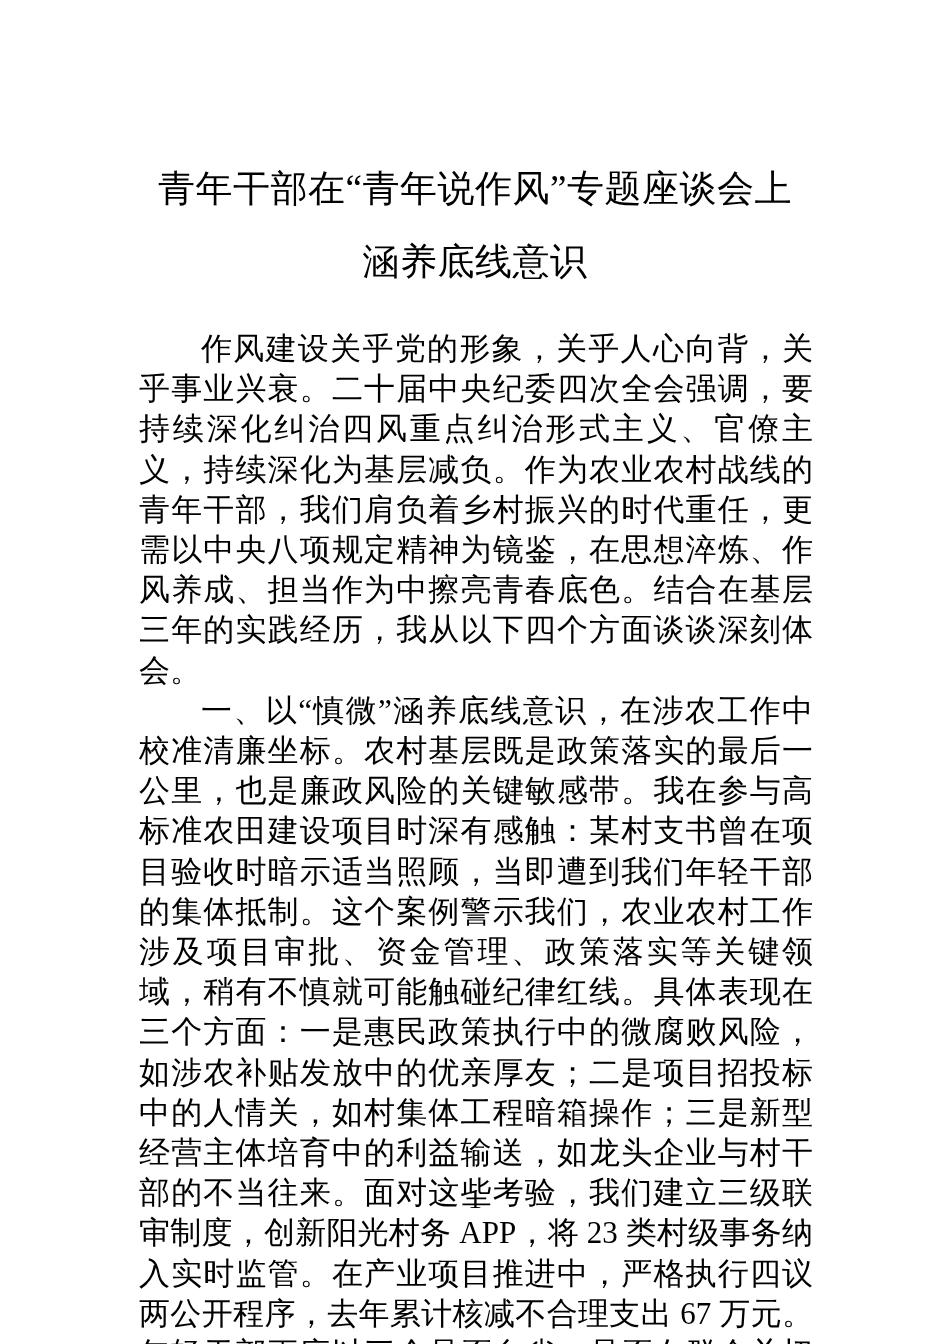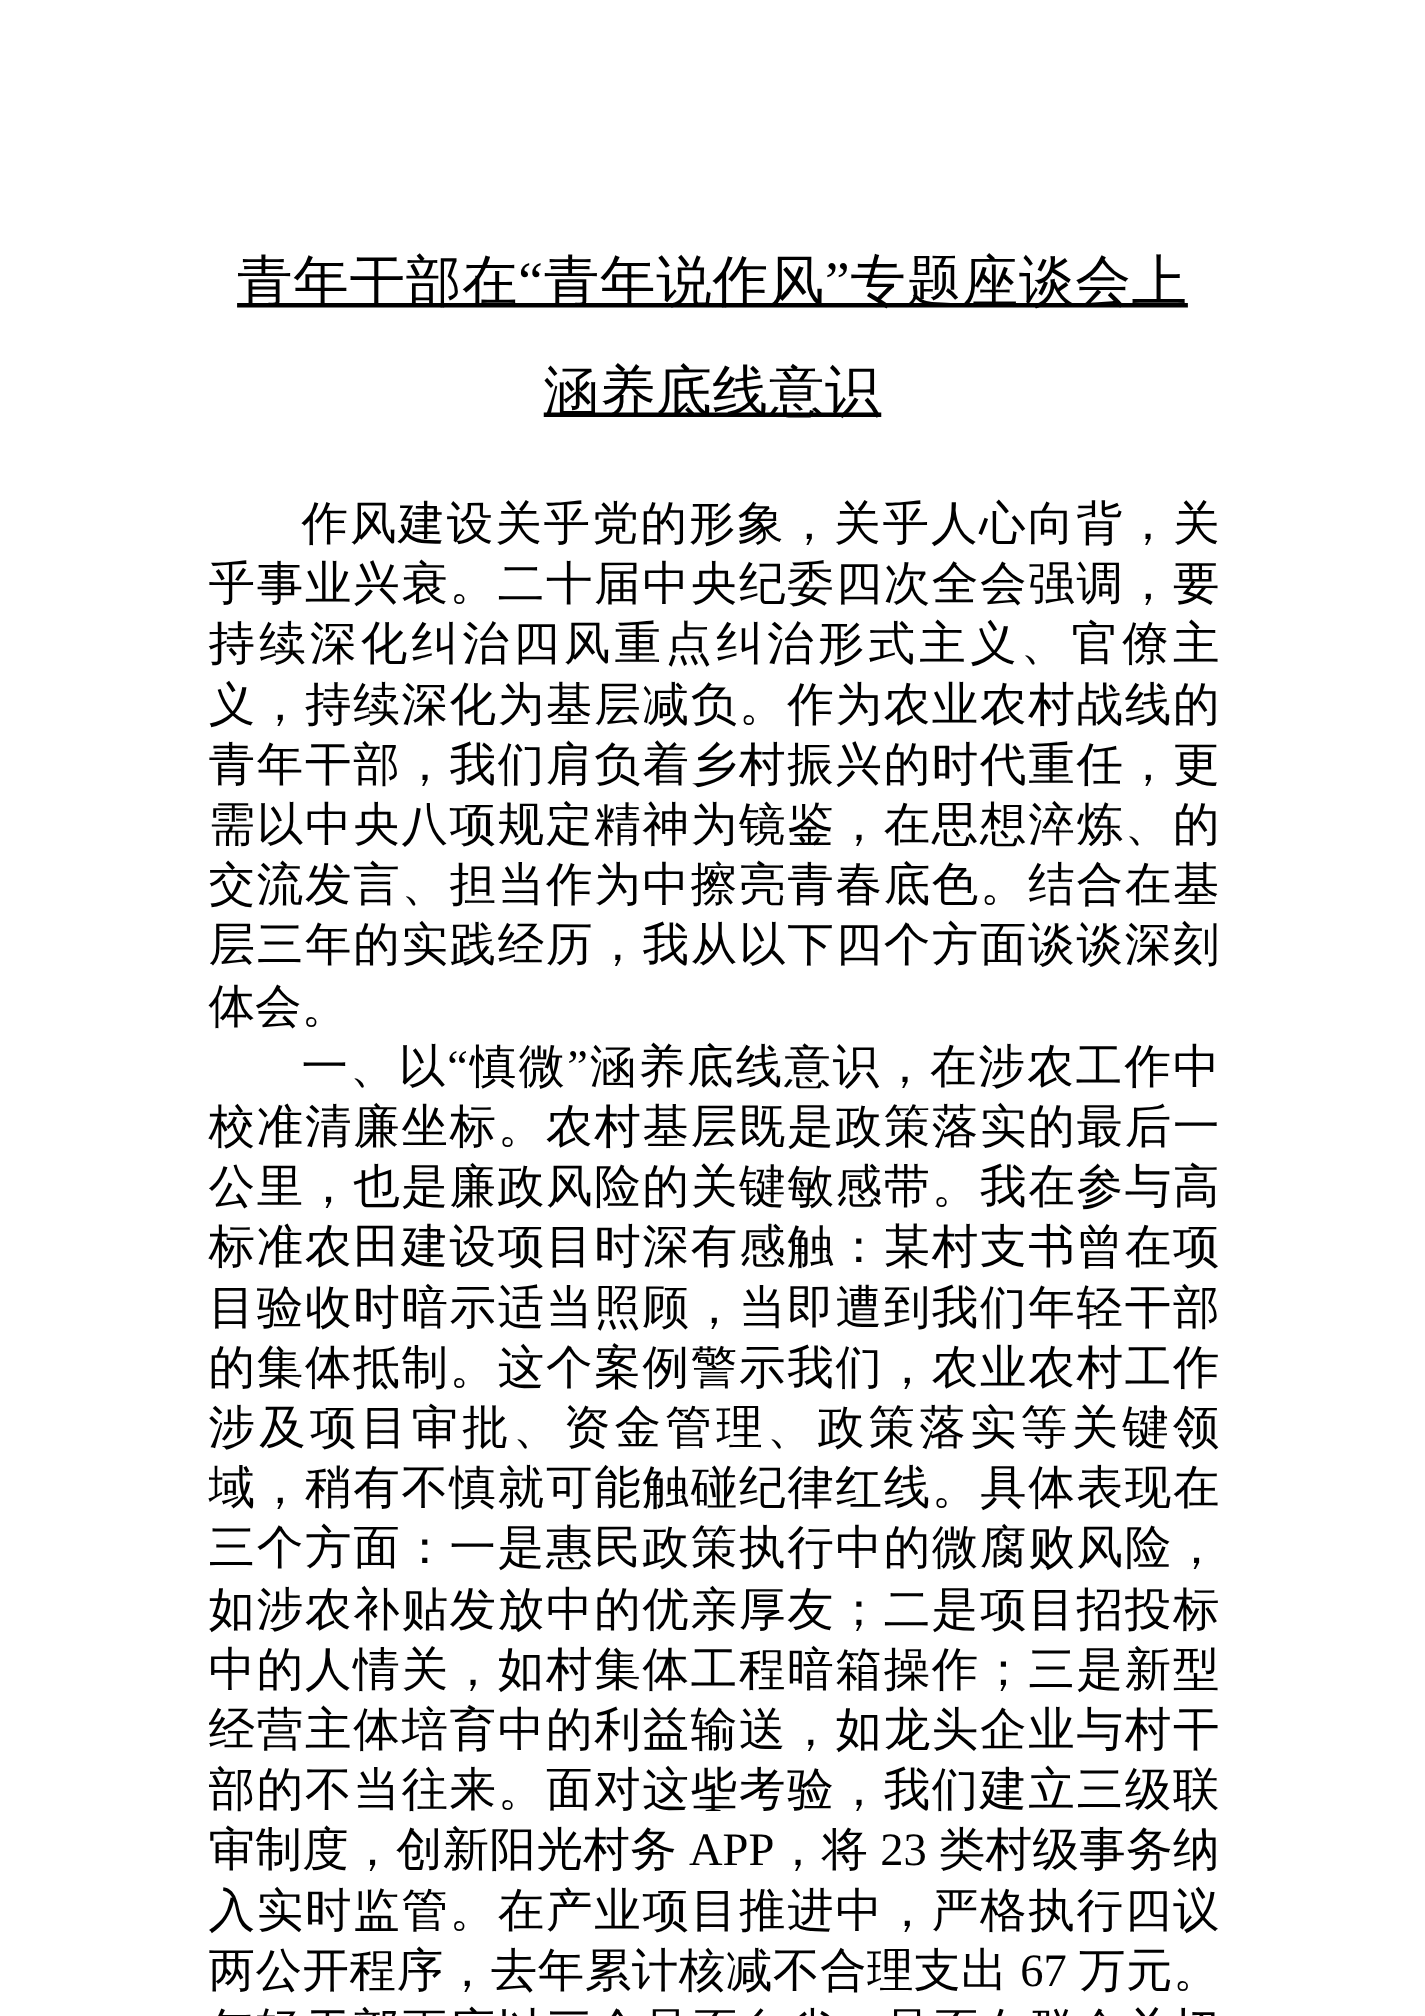--- a/index.html
+++ b/index.html
@@ -20,21 +20,20 @@
     position: absolute;
     top: 152px;
     left: 0;
     width: 950px;
     margin: 0;
     text-align: center;
     font-size: 37px;
     font-weight: normal;
     line-height: 73px;
     letter-spacing: 0.5px;
-    text-decoration: underline;
   }
   .doc-title .title-line {
     display: block;
   }
   .doc-body {
     position: absolute;
     top: 329px;
     left: 139px;
     width: 674px;
     font-size: 31px;
@@ -60,19 +59,19 @@
 <body>
 
 <div class="page">
 
   <h1 class="doc-title">
     <span class="title-line">青年干部在“青年说作风”专题座谈会上</span>
     <span class="title-line">涵养底线意识</span>
   </h1>
 
   <div class="doc-body">
-    <p>作风建设关乎党的形象，关乎人心向背，关乎事业兴衰。二十届中央纪委四次全会强调，要持续深化纠治四风重点纠治形式主义、官僚主义，持续深化为基层减负。作为农业农村战线的青年干部，我们肩负着乡村振兴的时代重任，更需以中央八项规定精神为镜鉴，在思想淬炼、的交流发言、担当作为中擦亮青春底色。结合在基层三年的实践经历，我从以下四个方面谈谈深刻体会。</p>
+    <p>作风建设关乎党的形象，关乎人心向背，关乎事业兴衰。二十届中央纪委四次全会强调，要持续深化纠治四风重点纠治形式主义、官僚主义，持续深化为基层减负。作为农业农村战线的青年干部，我们肩负着乡村振兴的时代重任，更需以中央八项规定精神为镜鉴，在思想淬炼、作风养成、担当作为中擦亮青春底色。结合在基层三年的实践经历，我从以下四个方面谈谈深刻体会。</p>
     <p>一、以“慎微”涵养底线意识，在涉农工作中校准清廉坐标。农村基层既是政策落实的最后一公里，也是廉政风险的关键敏感带。我在参与高标准农田建设项目时深有感触：某村支书曾在项目验收时暗示适当照顾，当即遭到我们年轻干部的集体抵制。这个案例警示我们，农业农村工作涉及项目审批、资金管理、政策落实等关键领域，稍有不慎就可能触碰纪律红线。具体表现在三个方面：一是惠民政策执行中的微腐败风险，如涉农补贴发放中的优亲厚友；二是项目招投标中的人情关，如村集体工程暗箱操作；三是新型经营主体培育中的利益输送，如龙头企业与村干部的不当往来。面对这些考验，我们建立三级联审制度，创新阳光村务 APP，将 23 类村级事务纳入实时监管。在产业项目推进中，严格执行四议两公开程序，去年累计核减不合理支出 67 万元。年轻干部更应以三个是否自省：是否在群众关切中保持公心？是否在微信红包、土特产往来中守住原则？是否在工程验收、资金拨付中划清界限？通过廉政风险动态排查，我们已建立 42 项防控措施，把权</p>
   </div>
 
   <div class="page-footer">1</div>
 
 </div>
 
 </body></html>

